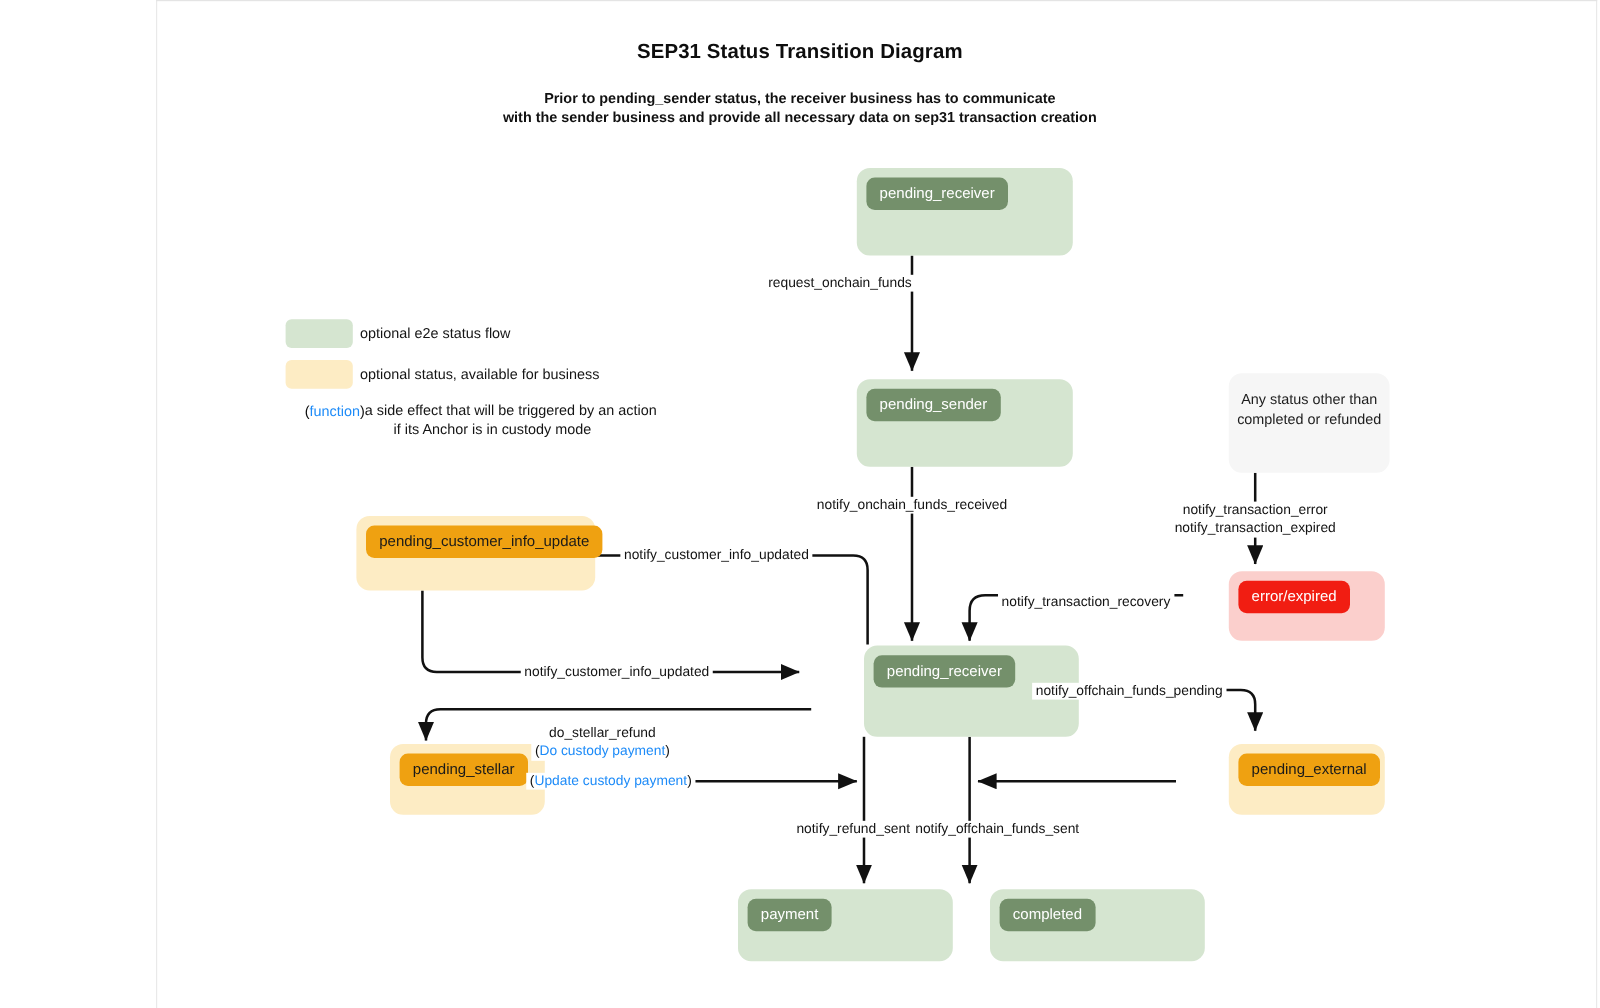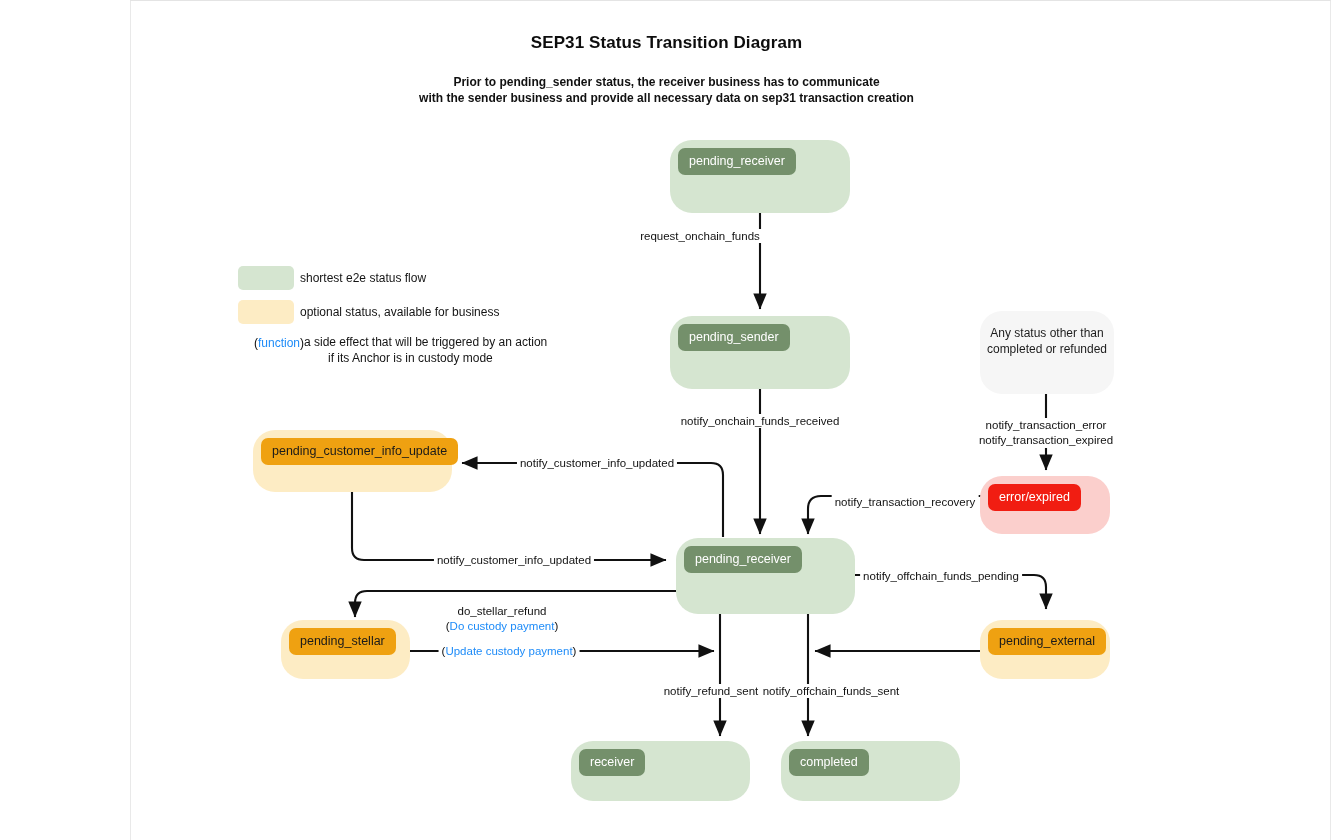--- a/index.html
+++ b/index.html
@@ -29,21 +29,21 @@
     letter-spacing:.1px;
   }
   .subtitle{
     position:absolute;left:0;top:74px;width:1333px;
     text-align:center;
     font-size:12px;font-weight:bold;color:#111;
     line-height:16px;
   }
 
   
-  .node{position:absolute;border-radius:22px;box-sizing:border-box;}
+  .node{position:absolute;border-radius:11px;box-sizing:border-box;margin-left:44px;}
   .node .chip{
     position:absolute;left:8px;top:8px;
     border-radius:7px;
     padding:6px 11px 7px 11px;
     font-size:12.5px;line-height:14px;
     white-space:nowrap;
   }
   .node.green{background:#d5e5d0;}
   .node.green .chip{background:#74906b;color:#ffffff;}
   .node.amber{background:#fdecc4;}
@@ -127,21 +127,21 @@
 
       <path d="M720,614 L720,736" marker-end="url(#ah)"></path>
 
       <path d="M808,614 L808,736" marker-end="url(#ah)"></path>
     </g>
   </svg>
 
   <div id="legend">
     <div class="legend-row" style="top:0;">
       <span class="legend-sw green"></span>
-      <span class="legend-txt" style="top:4px;">shortest e2e status flow</span>
+      <span class="legend-txt" style="top:4px;">optional e2e status flow</span>
     </div>
     <div class="legend-row" style="top:34px;">
       <span class="legend-sw amber"></span>
       <span class="legend-txt" style="top:4px;">optional status, available for business</span>
     </div>
     <div class="legend-row" style="top:68px;">
       <span class="legend-fn" style="top:1px;"><span class="fn-paren">(</span><span class="fn-word">function</span><span class="fn-paren">)</span></span>
       <span class="legend-txt" style="top:0px;left:66px;">a side effect that will be triggered by an action</span>
       <span class="legend-txt" style="top:16px;left:66px;padding-left:24px;">if its Anchor is in custody mode</span>
     </div>
@@ -176,21 +176,21 @@
 
   <div class="node amber" style="left:281px;top:620px;width:129px;height:59px;">
     <span class="chip">pending_stellar</span>
   </div>
 
   <div class="node amber" style="left:980px;top:620px;width:130px;height:59px;">
     <span class="chip">pending_external</span>
   </div>
 
   <div class="node green" style="left:571px;top:741px;width:179px;height:60px;">
-    <span class="chip">receiver</span>
+    <span class="chip">payment</span>
   </div>
 
   <div class="node green" style="left:781px;top:741px;width:179px;height:60px;">
     <span class="chip">completed</span>
   </div>
 
   <div class="elabel" style="left:700px;top:229px;transform:translateX(-50%);">request_onchain_funds</div>
 
   <div class="elabel" style="left:760px;top:414px;transform:translateX(-50%);">notify_onchain_funds_received</div>
 

